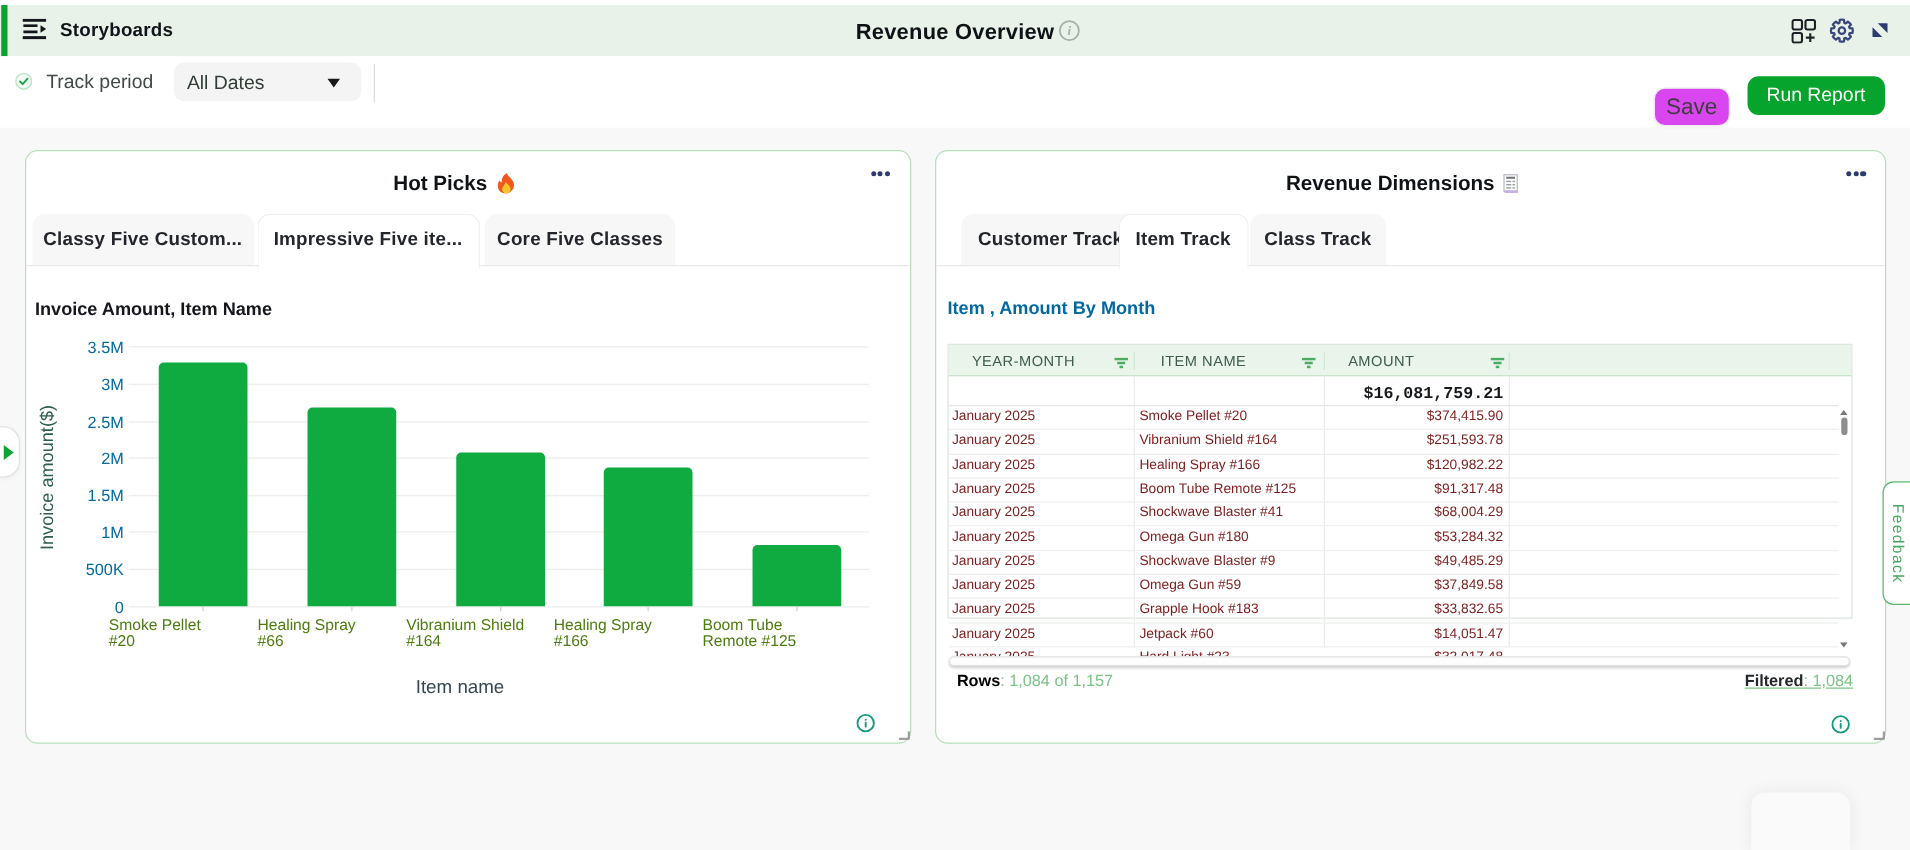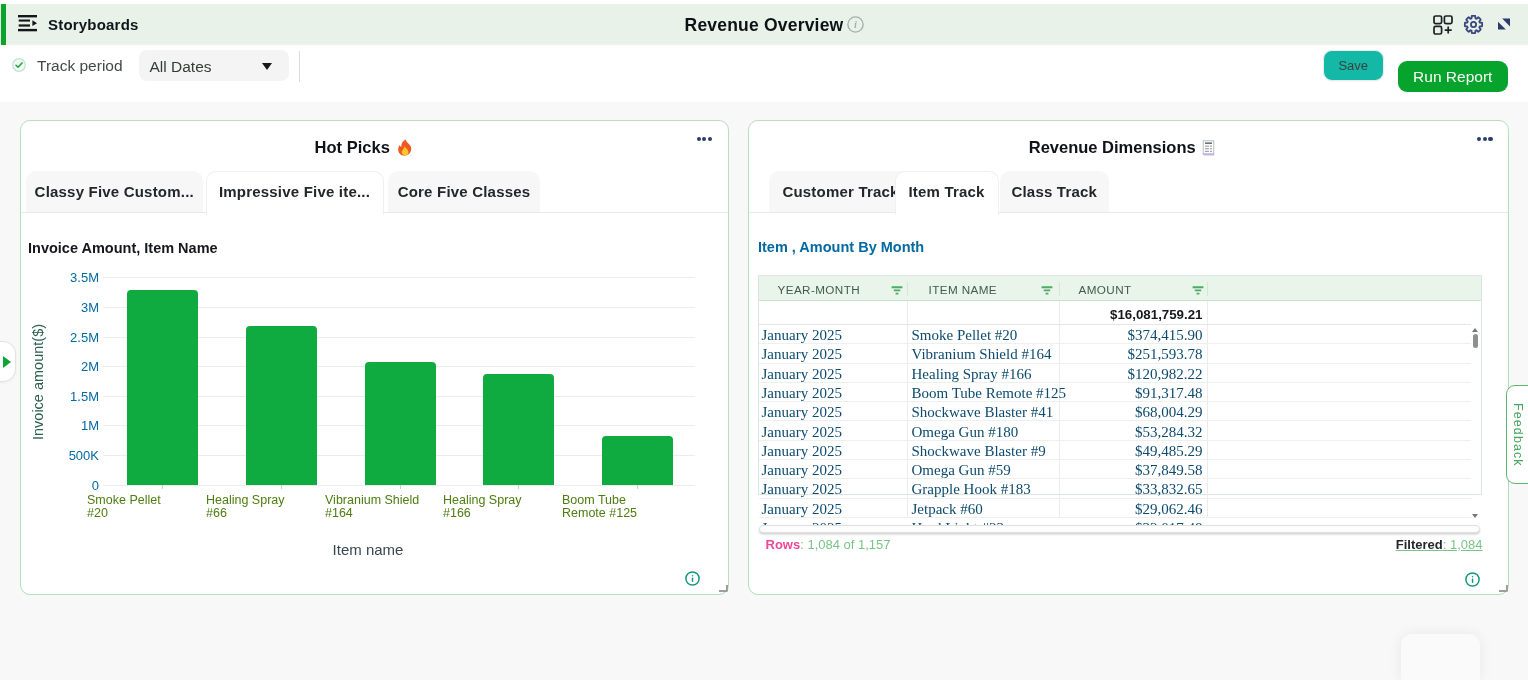--- a/index.html
+++ b/index.html
@@ -12,21 +12,21 @@
 .dots span { width:4.2px; height:4.2px; border-radius:50%; background:#2c3b6c; }
 .tab { position:absolute; height:41.5px; line-height:41px; text-align:center; font-size:15px;
   font-weight:bold; color:#23262b; background:#f7f7f8; border:none;
   border-radius:10px 10px 0 0; letter-spacing:0.2px; }
 .tab.active { background:#fff; height:44px; z-index:3; border:1px solid #f0f0f0; border-bottom:none; line-height:39px; }
 .grid-line { position:absolute; height:1px; background:#ececec; left:103px; width:592px; }
 .ylab { position:absolute; left:30px; width:69px; text-align:right; font-size:13px; color:#0369a1; }
 .bar { position:absolute; width:71px; background:#0fab41; border-radius:4px 4px 0 0; }
 .xlab { position:absolute; width:150px; text-align:left; font-size:12.5px; color:#4d7c0f; line-height:12.5px; }
 .hcell { position:absolute; font-size:11.7px; color:#3f5c4e; letter-spacing:0.4px; top:7px; }
-.trow { position:absolute; left:0; width:712px; height:19.3px; border-bottom:1px solid #edf0ed; font-size:15px; color:#0c4a6e;font-family:Liberation Serif, serif; }
+.trow { position:absolute; left:0; width:712px; height:19.3px; border-bottom:1px solid #edf0ed; font-size:11px; color:#7f1d1d; }
 .trow .c1 { position:absolute; left:3px; top:2px; }
 .trow .c2 { position:absolute; left:153px; top:2px; }
 .trow .c3 { position:absolute; left:301px; width:143px; text-align:right; top:2px; }
 .colline { position:absolute; width:1px; background:#e9ece9; }
 </style>
 </head>
 <body>
 <div id="stage">
 
 <div class="abs" style="left:0;top:0;width:1528px;height:4px;background:#ffffff;"></div>
@@ -66,21 +66,21 @@
 <div class="abs" style="left:0;top:45px;width:1528px;height:57px;background:#ffffff;"></div>
 <svg class="abs" style="left:12px;top:58px;" width="14" height="14" viewBox="0 0 14 14">
   <circle cx="7" cy="7" r="6.3" fill="#f2faf4" stroke="#bfe4c8" stroke-width="1.2"></circle>
   <path d="M4 7.2 L6.1 9.3 L10 4.9" fill="none" stroke="#21a343" stroke-width="1.5" stroke-linecap="round" stroke-linejoin="round"></path>
 </svg>
 <div class="abs" style="left:37px;top:57px;font-size:15.5px;color:#414a45;">Track period</div>
 <div class="abs" style="left:139px;top:50px;width:150px;height:31px;background:#f4f4f4;border-radius:8px;"></div>
 <div class="abs" style="left:149.5px;top:58px;font-size:15.5px;color:#323d36;">All Dates</div>
 <div class="abs" style="left:262px;top:63px;width:0;height:0;border-left:5.5px solid transparent;border-right:5.5px solid transparent;border-top:7px solid #17181a;"></div>
 <div class="abs" style="left:299px;top:51px;width:1px;height:31px;background:#dcdcdc;"></div>
-<div class="abs" style="left:1322.5px;top:50px;width:61.5px;height:31px;background:#14b8a6;border:1px solid #ececec;border-radius:9px;box-shadow:0 1px 2px rgba(0,0,0,0.04);text-align:center;line-height:29px;font-size:13px;color:#3a3f3c;">Save</div>
+<div class="abs" style="left:1322.5px;top:70px;width:61.5px;height:31px;background:#d946ef;border:1px solid #ececec;border-radius:9px;box-shadow:0 1px 2px rgba(0,0,0,0.04);text-align:center;line-height:29px;font-size:18px;color:#3a3f3c;">Save</div>
 <div class="abs" style="left:1397.5px;top:61px;width:110.5px;height:31px;background:#07a42d;border-radius:9px;text-align:center;line-height:31px;font-size:15.5px;color:#fdfdfb;">Run Report</div>
 
 <div class="abs" style="left:1401px;top:634px;width:79px;height:46px;background:#fafafb;border-radius:11px 11px 0 0;box-shadow:0 0 14px rgba(0,0,0,0.07);"></div>
 
 <div class="card" style="left:20px;top:120px;width:709px;height:475px;"></div>
 <div class="abs" style="left:9px;top:138px;width:709px;text-align:center;font-size:16.5px;font-weight:bold;color:#0f1217;">Hot Picks
   <svg width="14" height="17" viewBox="0 0 14 17" style="vertical-align:-3px;margin-left:4px;">
     <path d="M7.6 0.4 C8.3 3.2 11.3 4.6 12.6 7.3 C14 10.2 13 13.8 10.2 15.6 C7.4 17.4 3.6 17 1.6 14.5 C-0.3 12.1 -0.2 8.6 1.5 6.3 C2.2 7.2 2.6 7.6 3.4 8.0 C2.9 5.0 4.6 1.9 7.6 0.4 Z" fill="#f1581f"></path>
     <path d="M7.1 16.6 C5.2 16.6 3.7 15.1 3.7 13.3 C3.7 11.7 4.9 11.0 5.7 9.4 C6.0 8.8 6.2 8.2 6.3 7.5 C7.8 8.6 10.5 11.2 10.5 13.3 C10.5 15.1 9.0 16.6 7.1 16.6 Z" fill="#fcc72c"></path>
   </svg>
@@ -183,21 +183,21 @@
       </svg>
   <svg class="abs" style="left:433.5px;top:10px;" width="12" height="9" viewBox="0 0 12 9">
         <path d="M0.6 1.2 h10.8 M2.8 4.4 h6.4 M4.6 7.6 h2.8" stroke="#4cac63" stroke-width="1.9" fill="none"></path>
       </svg>
 
   <div class="colline" style="left:148.5px;top:25px;height:217px;"></div>
   <div class="colline" style="left:300.5px;top:25px;height:217px;"></div>
   <div class="colline" style="left:448.5px;top:25px;height:217px;"></div>
 
   <div class="abs" style="left:0;top:25px;width:712px;height:24px;border-bottom:1px solid #e5e5e5;"></div>
-  <div class="abs" style="left:301px;top:31px;width:143px;text-align:right;font-size:13.3px;font-weight:bold;color:#16181b;">$16,081,759.21</div>
+  <div class="abs" style="left:301px;top:31px;width:143px;text-align:right;font-size:13.3px;font-weight:bold;color:#16181b;font-family:Liberation Mono, monospace;">$16,081,759.21</div>
 
   <div class="trow" style="top:49px;">
         <span class="c1">January 2025</span>
         <span class="c2">Smoke Pellet #20</span>
         <span class="c3">$374,415.90</span>
       </div>
   <div class="trow" style="top:68.3px;">
         <span class="c1">January 2025</span>
         <span class="c2">Vibranium Shield #164</span>
         <span class="c3">$251,593.78</span>
@@ -233,38 +233,38 @@
         <span class="c3">$37,849.58</span>
       </div>
   <div class="trow" style="top:203.4px;">
         <span class="c1">January 2025</span>
         <span class="c2">Grapple Hook #183</span>
         <span class="c3">$33,832.65</span>
       </div>
   <div class="trow" style="top:222.7px;">
         <span class="c1">January 2025</span>
         <span class="c2">Jetpack #60</span>
-        <span class="c3">$29,062.46</span>
+        <span class="c3">$14,051.47</span>
       </div>
 
   <div class="abs" style="left:0;top:242.6px;width:712px;height:6px;overflow:hidden;">
     <div class="trow" style="top:-1px;border-bottom:none;">
           <span class="c1">January 2025</span>
           <span class="c2">Hard Light #23</span>
           <span class="c3">$32,017.48</span>
         </div>
   </div>
 
   <div class="abs" style="left:713.5px;top:52px;width:0;height:0;border-left:3.5px solid transparent;border-right:3.5px solid transparent;border-bottom:4px solid #777;"></div>
   <div class="abs" style="left:714px;top:58px;width:5.5px;height:14px;background:#8f8f8f;border-radius:3px;"></div>
   <div class="abs" style="left:713.5px;top:238px;width:0;height:0;border-left:3.5px solid transparent;border-right:3.5px solid transparent;border-top:4px solid #777;"></div>
 
   <div class="abs" style="left:0.5px;top:248.6px;width:721px;height:8.5px;background:#fdfdfd;border:1px solid #e0e0e0;border-radius:5px;box-shadow:0 1.5px 2px rgba(0,0,0,0.18);"></div>
 
-  <div class="abs" style="left:7px;top:261px;font-size:13px;color:#79c487;"><b style="color:#ec4899;margin-top:38px;">Rows</b>: 1,084 of 1,157</div>
+  <div class="abs" style="left:7px;top:261px;font-size:13px;color:#79c487;"><b style="color:#000000;margin-top:38px;">Rows</b>: 1,084 of 1,157</div>
   <div class="abs" style="left:472px;top:261px;width:252px;text-align:right;font-size:13px;color:#79c487;text-decoration:underline;"><b style="color:#24282b;">Filtered</b>: 1,084</div>
 </div>
 <svg class="abs" style="left:1464.5px;top:571.5px;" width="15" height="15" viewBox="0 0 15 15">
   <circle cx="7.5" cy="7.5" r="6.6" fill="none" stroke="#13997e" stroke-width="1.5"></circle>
   <rect x="6.8" y="6.4" width="1.5" height="4.6" rx="0.7" fill="#13997e"></rect>
   <rect x="6.8" y="3.9" width="1.5" height="1.6" rx="0.7" fill="#13997e"></rect>
 </svg>
 <div class="abs" style="left:1499px;top:585px;width:8.5px;height:7px;border-right:2px solid #9e9e9e;border-bottom:2px solid #9e9e9e;border-radius:0 0 2px 0;"></div>
 
 <div class="abs" style="left:1505.5px;top:385px;width:30px;height:99px;background:#fff;border:1px solid #58b96e;border-radius:9px 0 0 9px;"></div>

